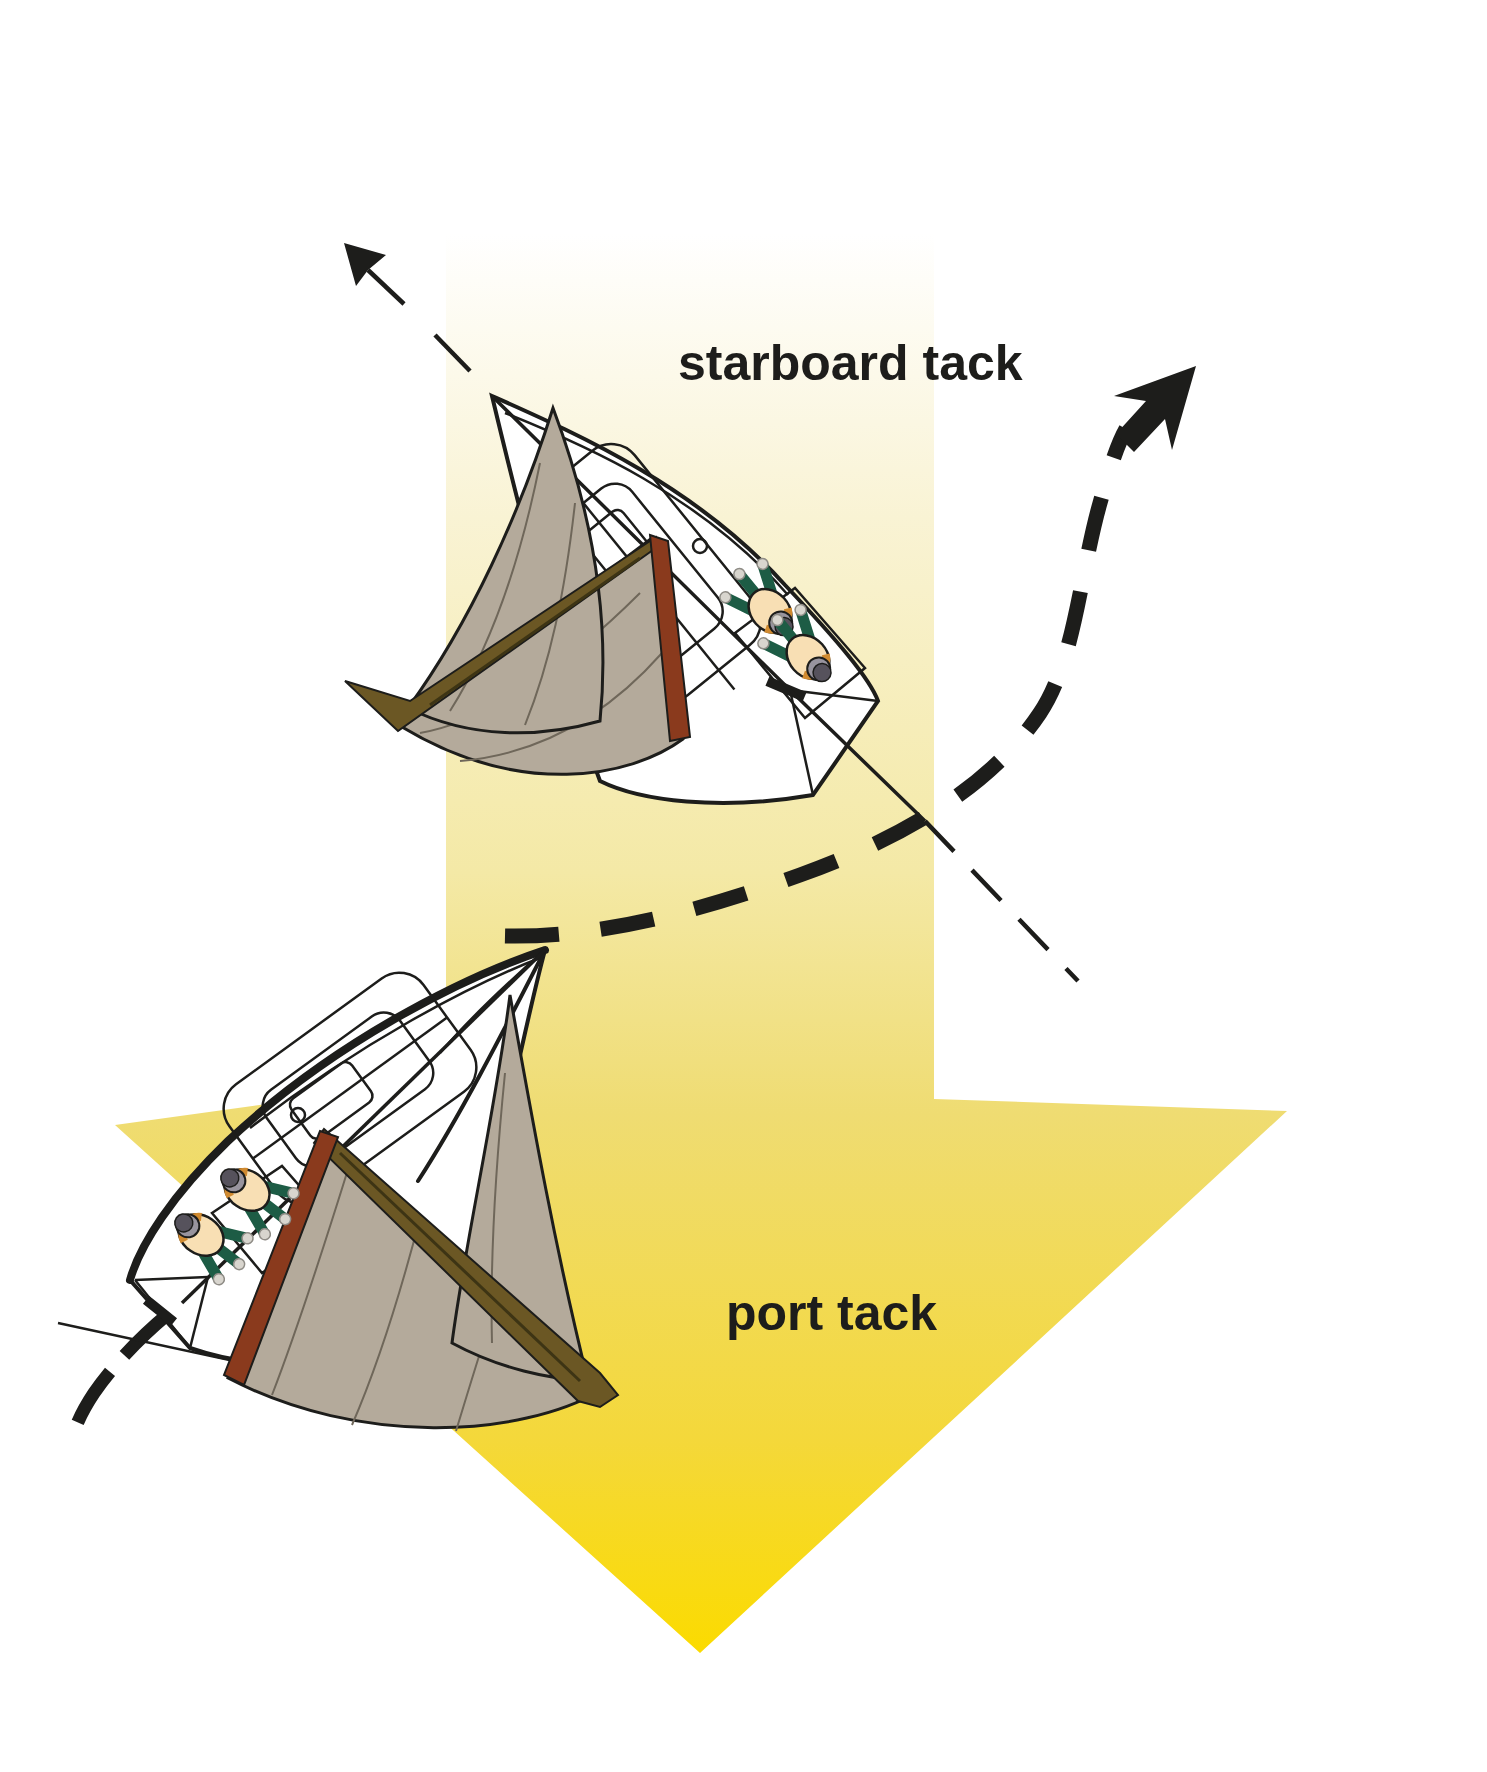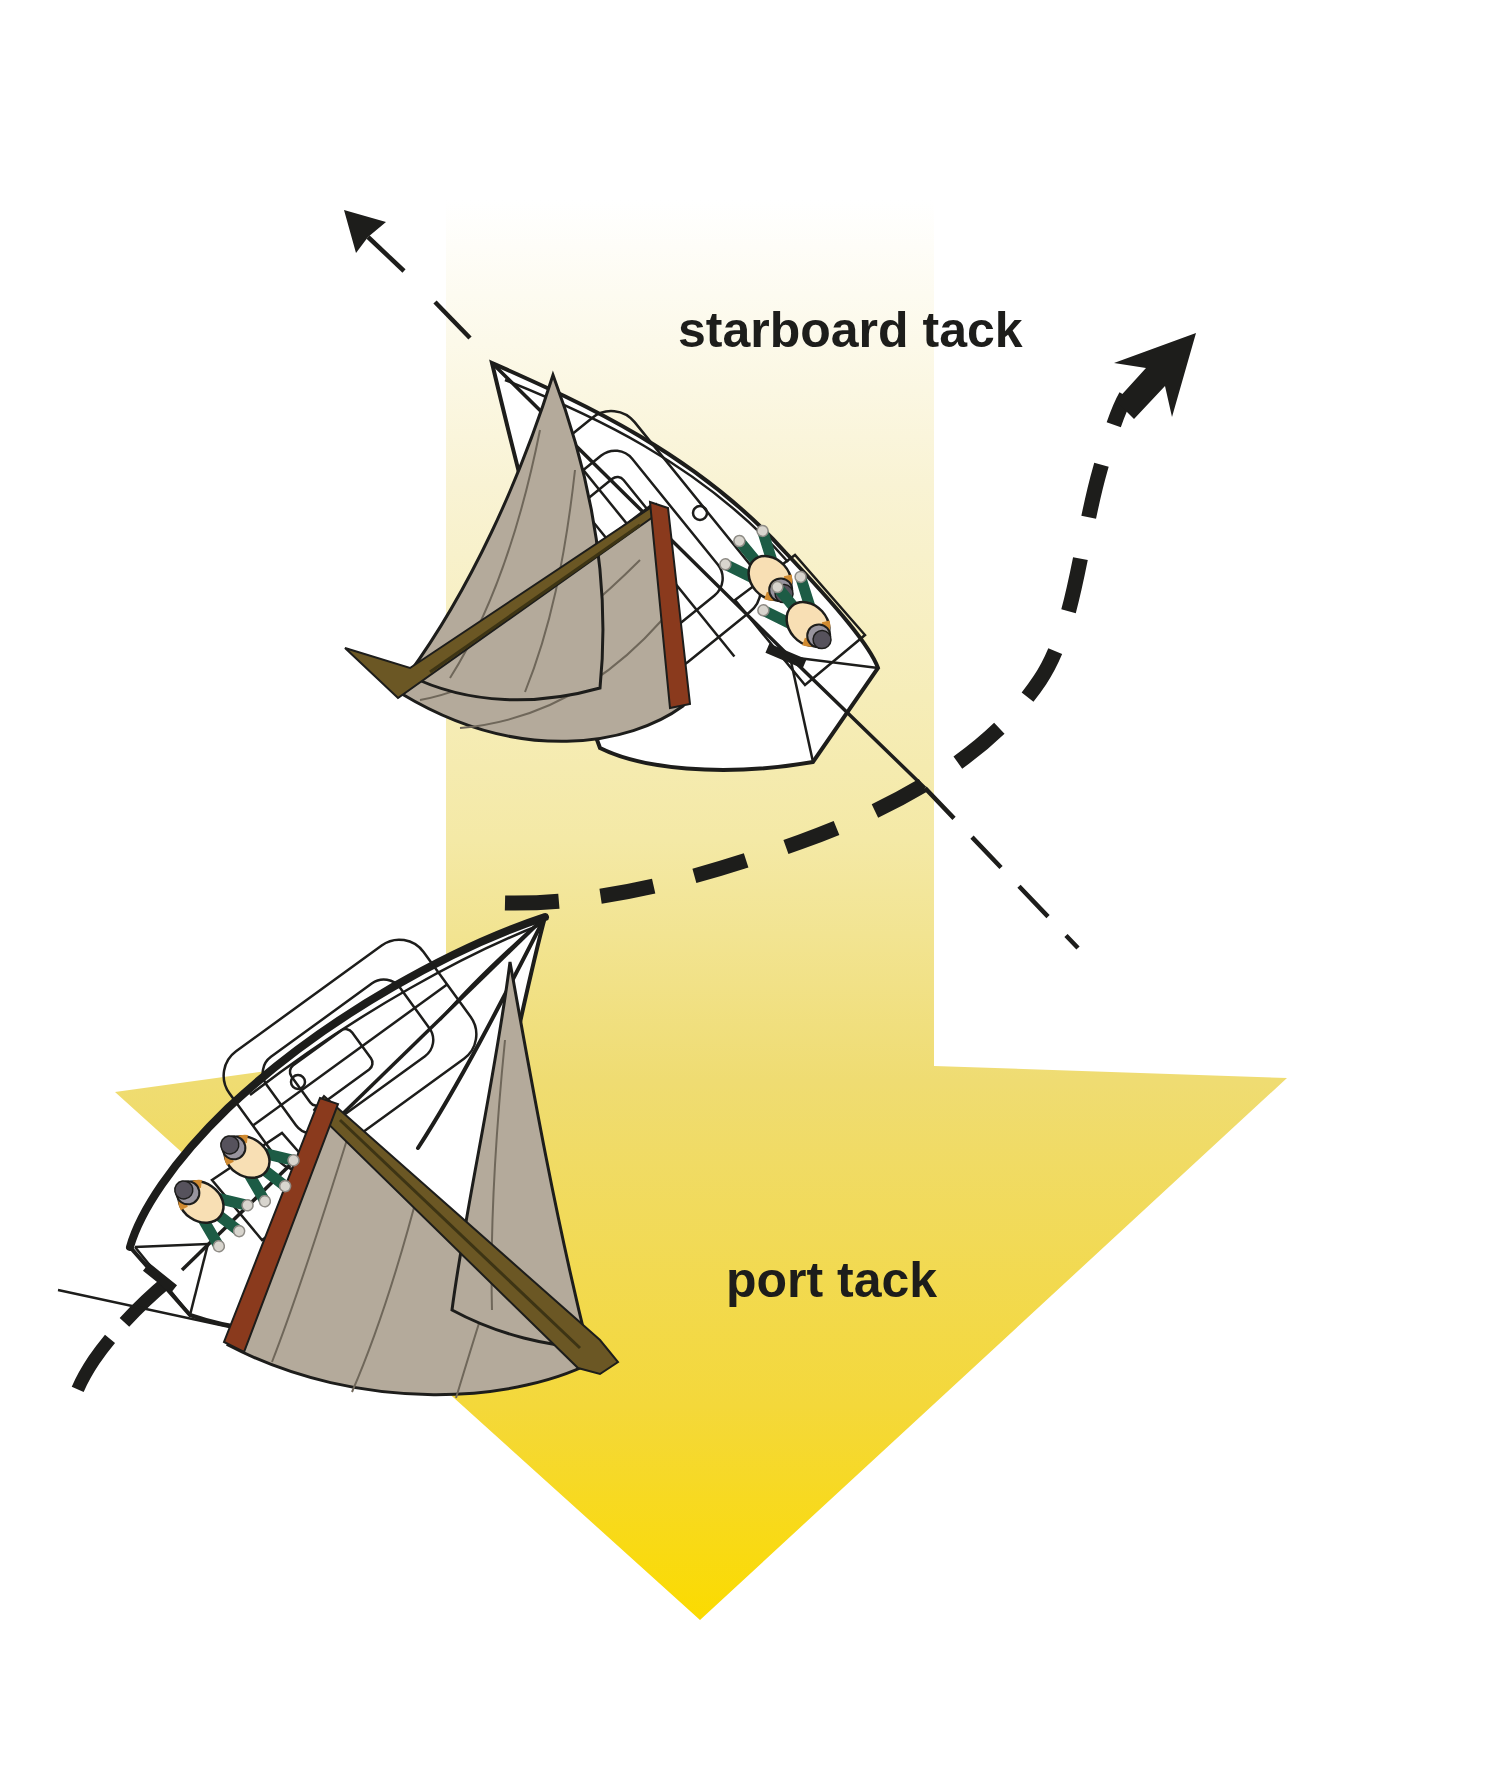--- a/index.html
+++ b/index.html
@@ -1,17 +1,17 @@
 <!DOCTYPE html>
 <html><head>
 <meta charset="utf-8">
 <style>
   html,body{margin:0;padding:0;background:#ffffff;}
   .stage{position:relative;width:1487px;height:1624px;background:#ffffff;overflow:hidden;
-         font-family:"Liberation Sans", sans-serif;}
+         font-family:"Liberation Sans", sans-serif;margin-top:33px;}
   svg{display:block;}
   .hull{fill:#ffffff;stroke:#1d1d1b;stroke-width:4;}
   .gunwale-heavy{stroke:#1d1d1b;stroke-width:8;fill:none;stroke-linecap:round;}
   .gunwale-light{stroke:#1d1d1b;stroke-width:4;fill:none;stroke-linecap:round;}
   .deckline{stroke:#1d1d1b;stroke-width:2.5;fill:none;}
   .cabin{stroke:#1d1d1b;stroke-width:2.5;fill:none;}
   .seam{stroke:#6f675a;stroke-width:2;fill:none;}
   .centerline{stroke:#1d1d1b;stroke-width:3.5;fill:none;}
   .thin-dash{stroke:#1d1d1b;stroke-width:4.5;fill:none;}
   .route{stroke:#1d1d1b;stroke-width:15;fill:none;stroke-dasharray:54 42;}

